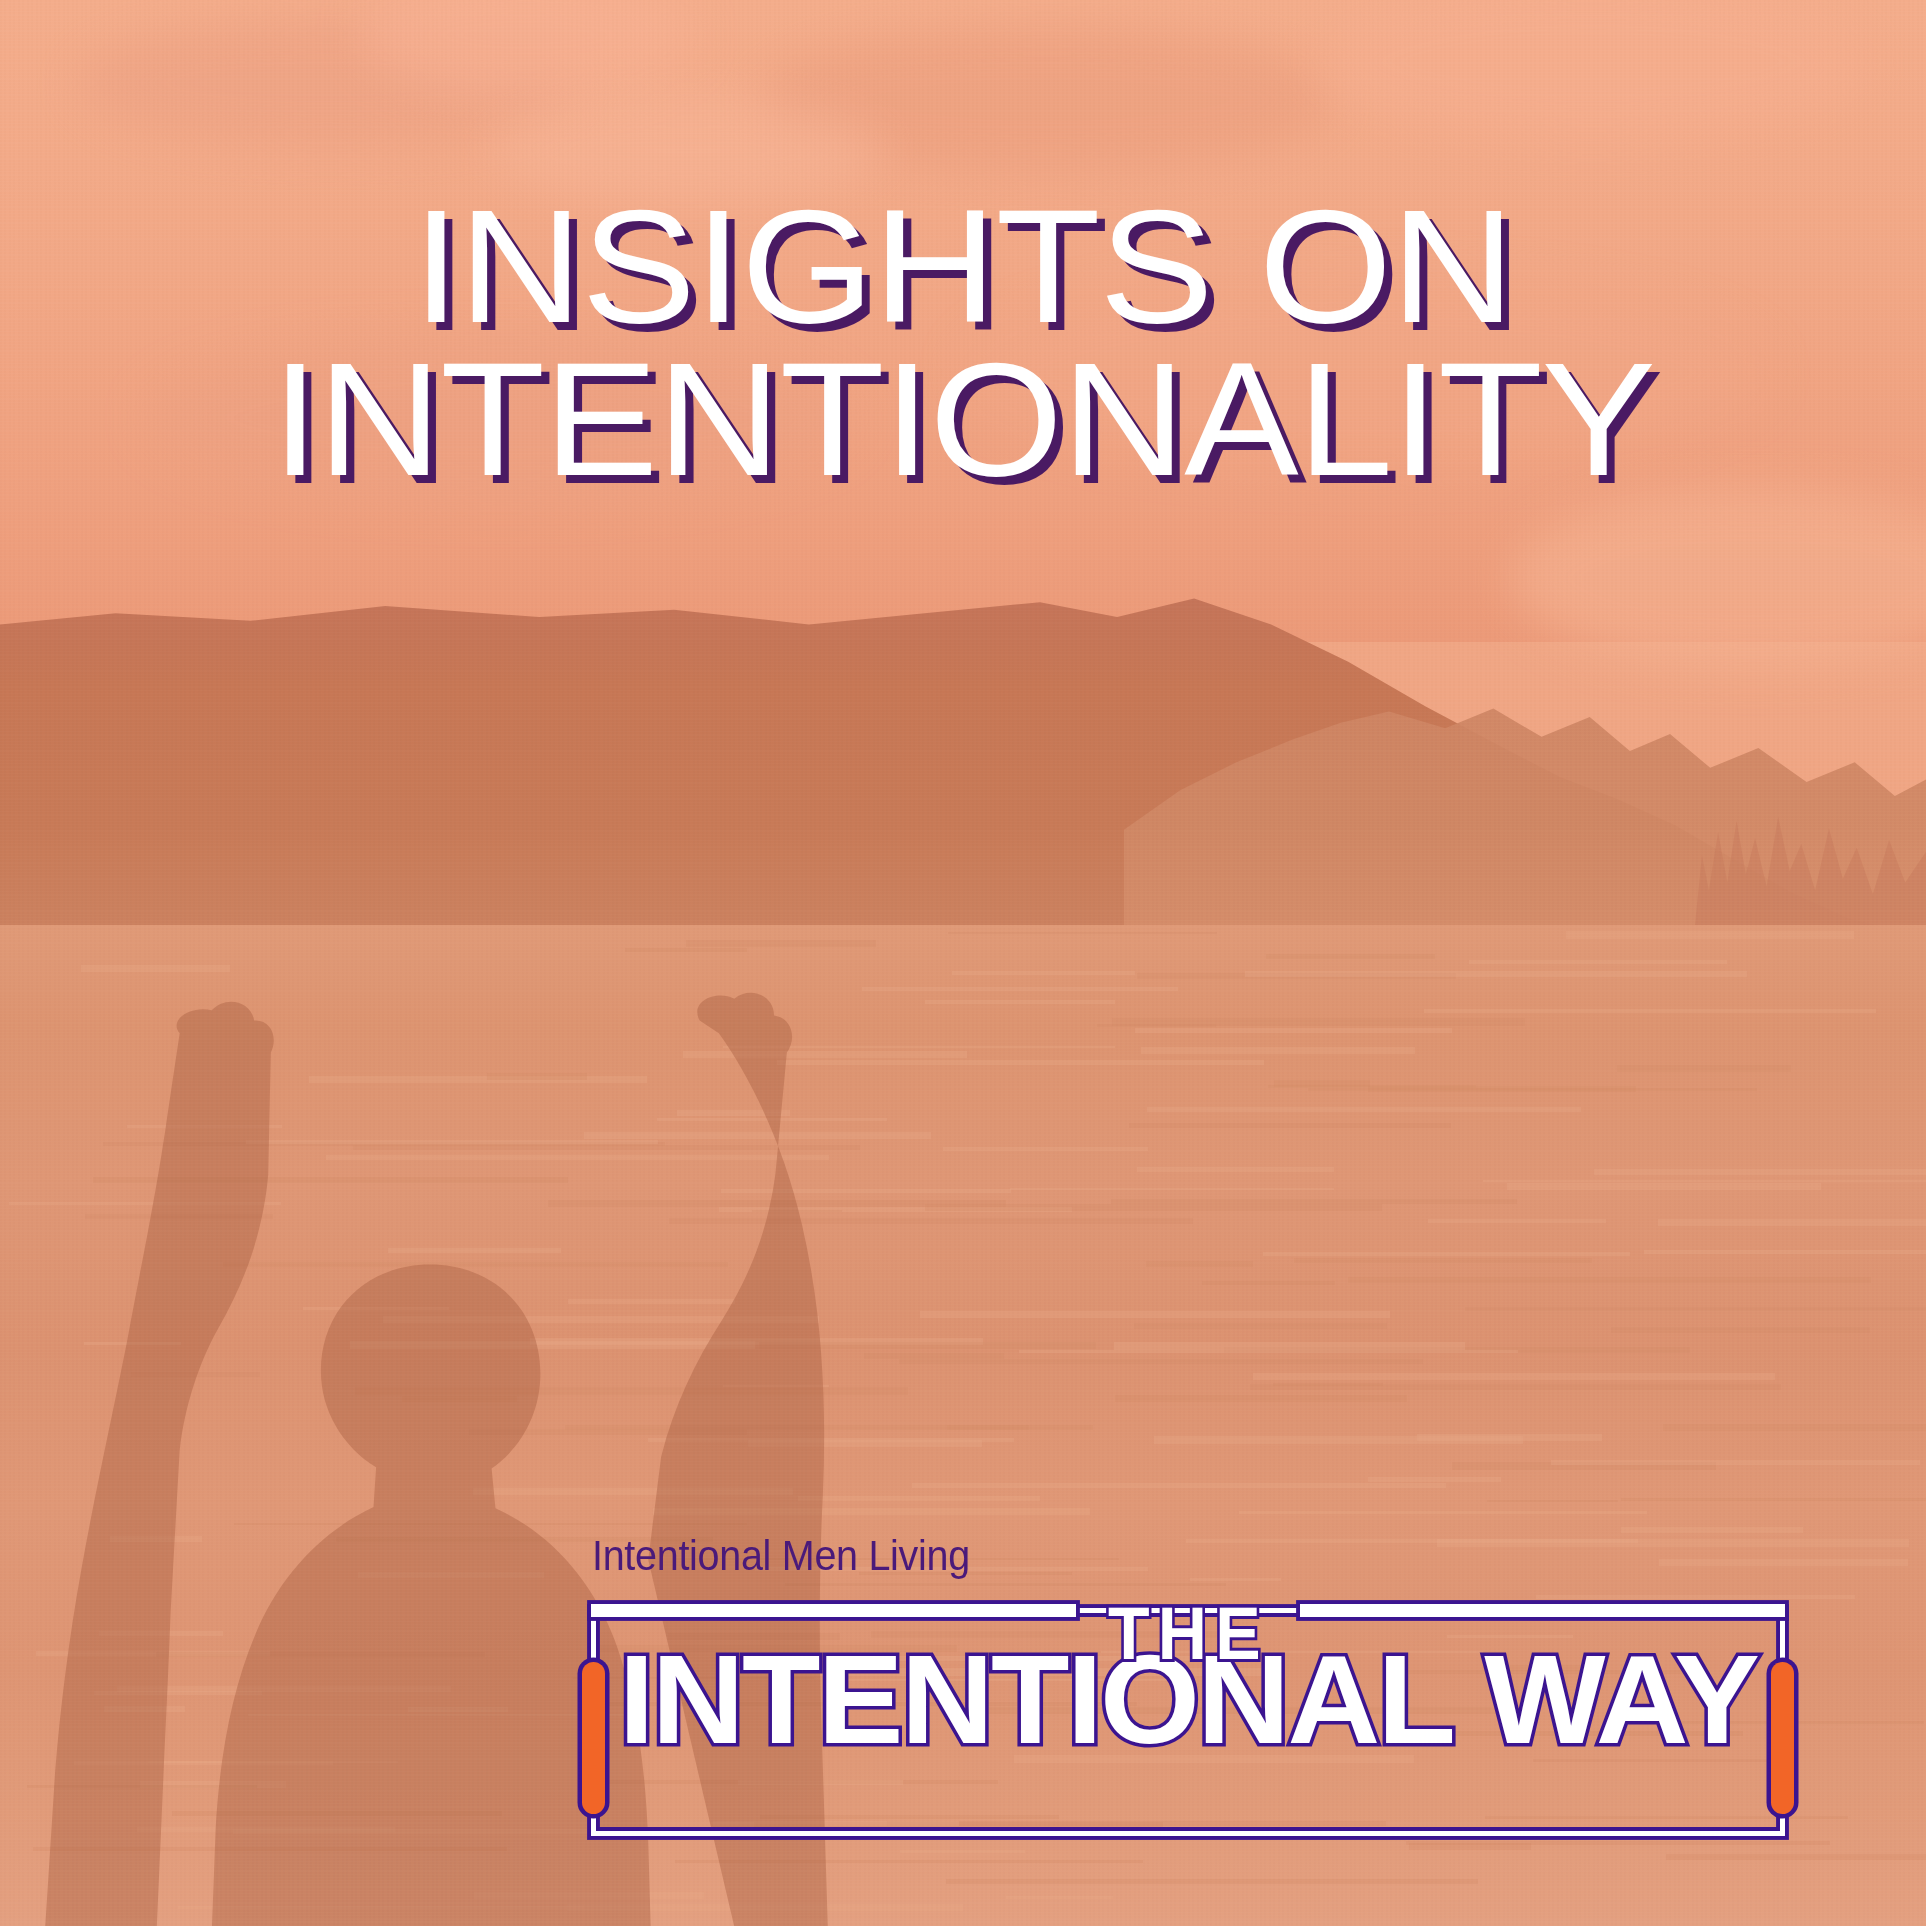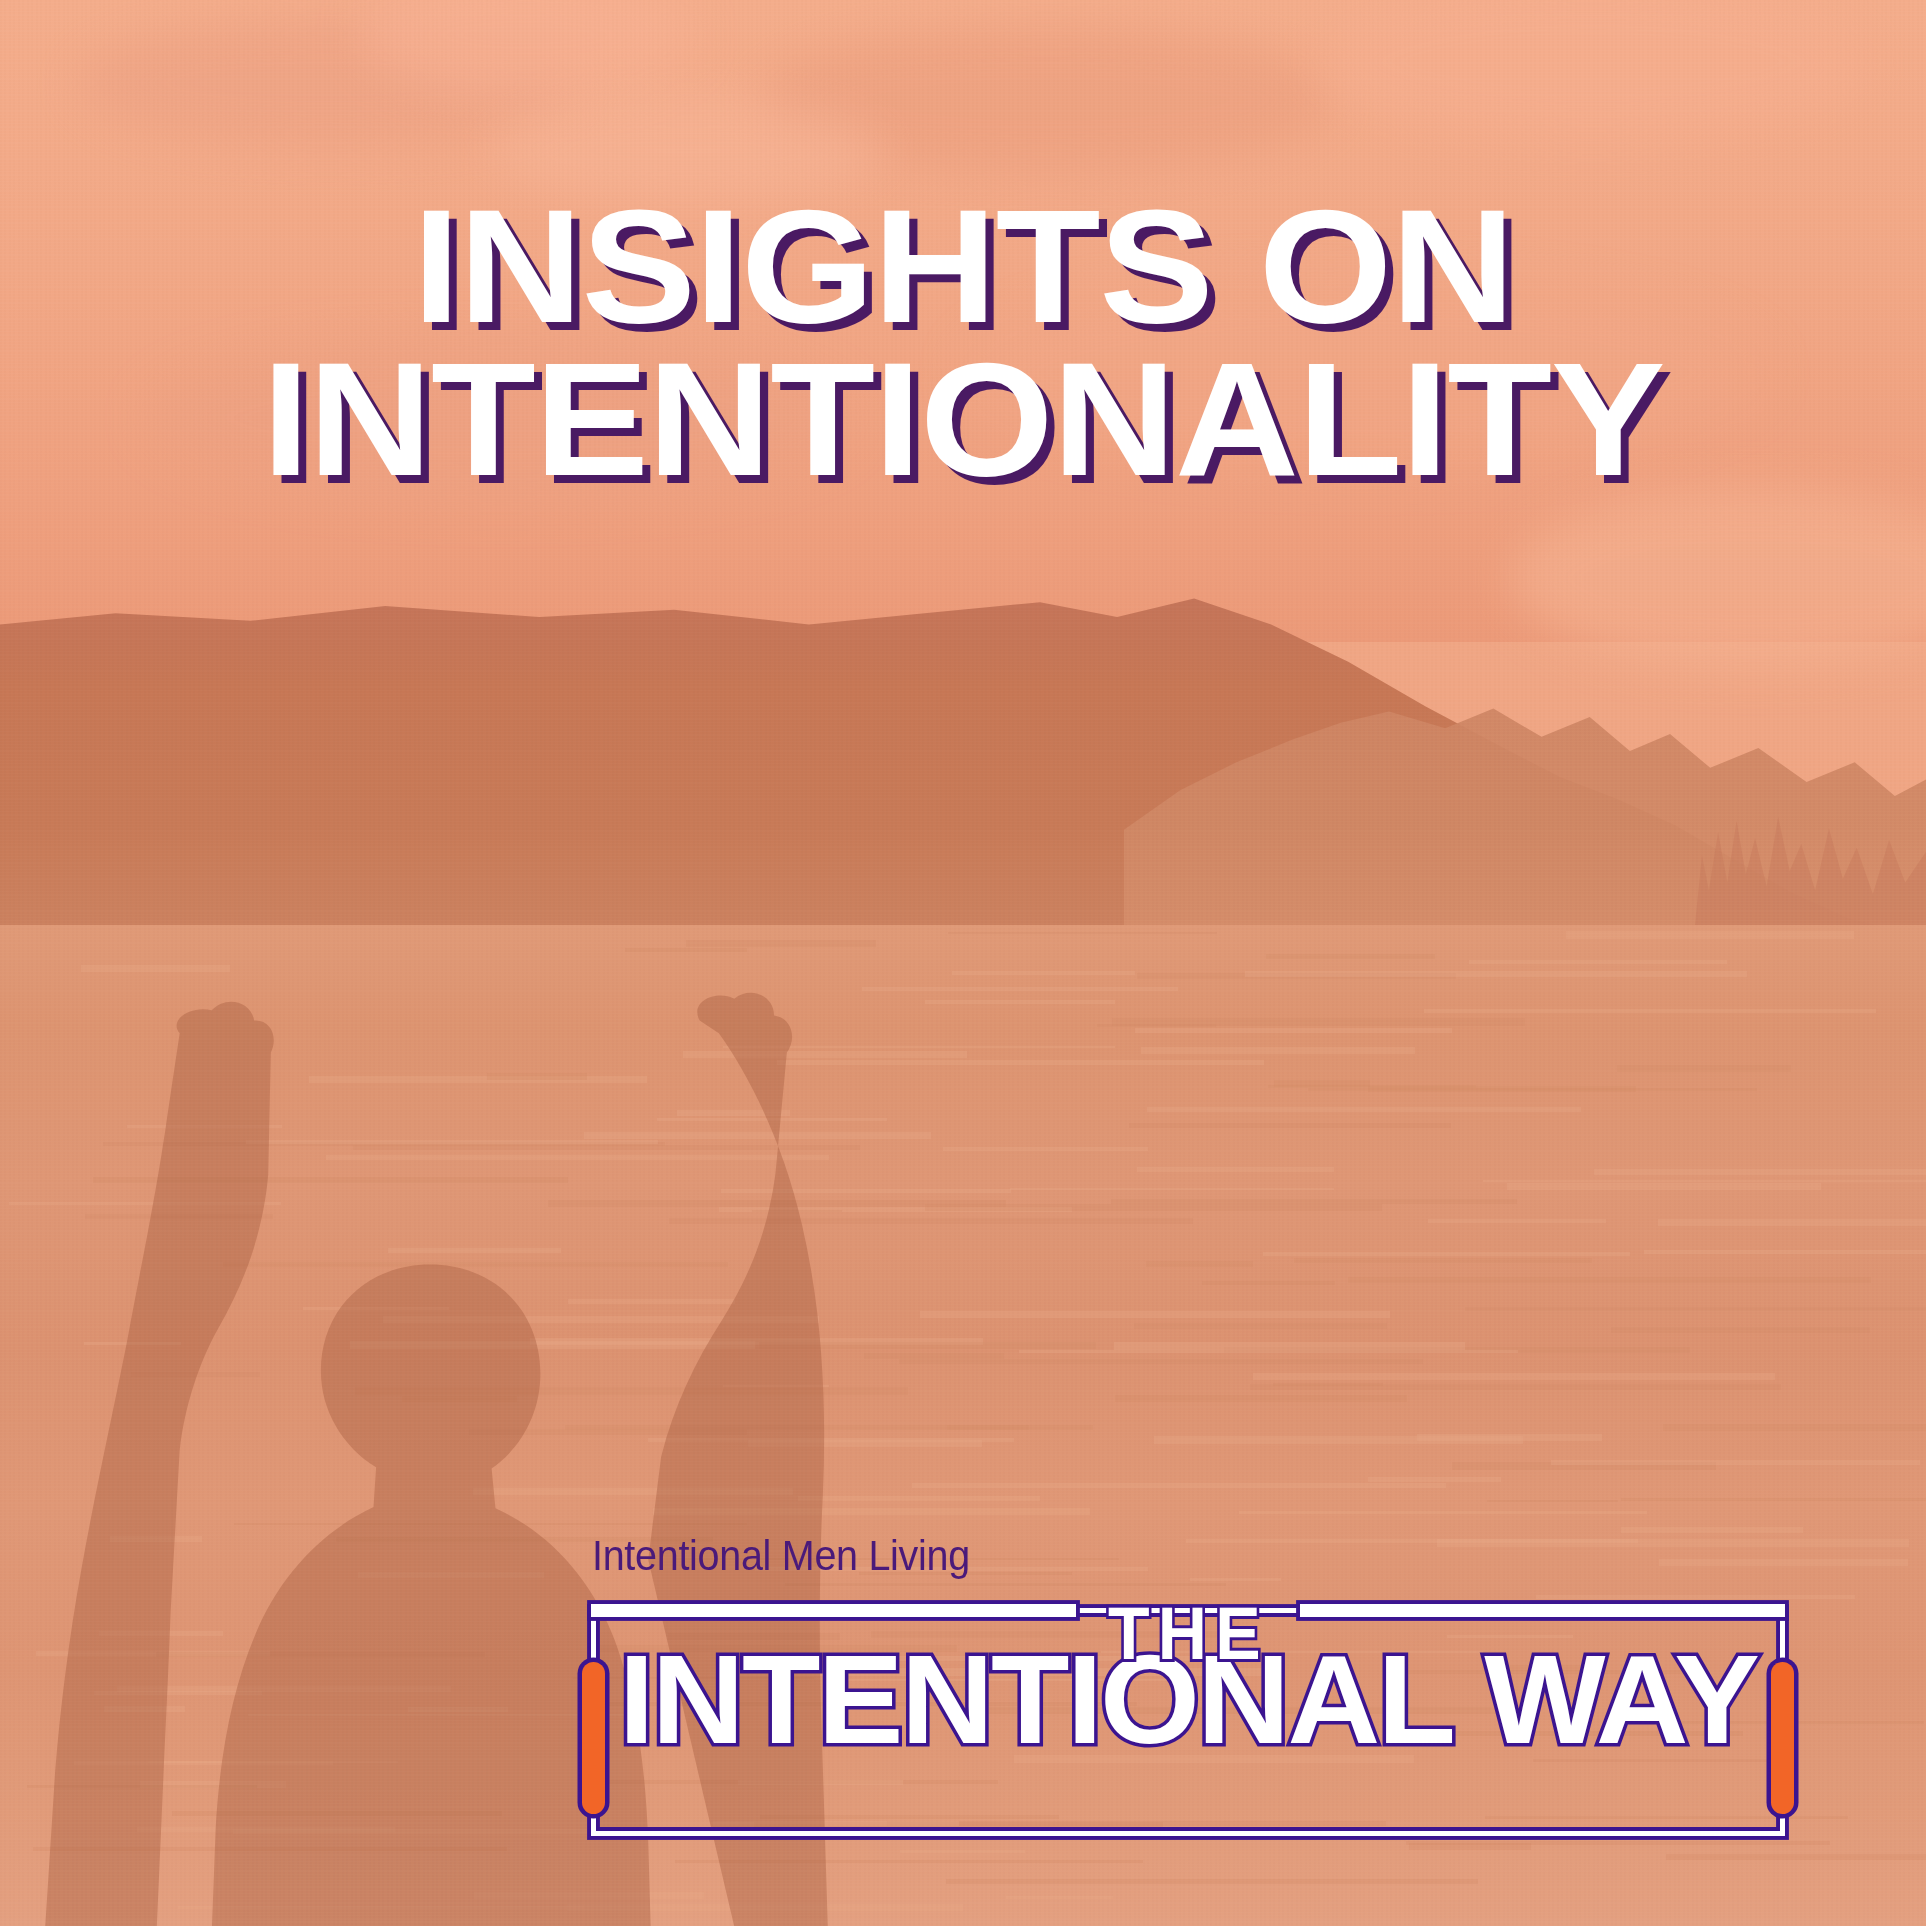--- a/index.html
+++ b/index.html
@@ -83,21 +83,21 @@
     background:
       repeating-linear-gradient(0deg, rgba(255,255,255,.16) 0 1.3px, rgba(0,0,0,0) 1.3px 3.2px),
       repeating-linear-gradient(90deg, rgba(0,0,0,.09) 0 1.9px, rgba(0,0,0,0) 1.9px 4.5px);
   }
 
   
   .title {
     position:absolute; left:0; right:0; top:193px;
     text-align:center;
     font-family:"Liberation Sans", sans-serif;
-    font-weight:700;
+    font-weight:400;
     color:#FFFFFF;
     line-height:0.90;
     letter-spacing:-1.3px;
     text-shadow:7.7px 7.7px 0 #4A1A63;
     font-stretch:condensed;
   }
   .title-line { display:block; white-space:nowrap; }
   #title-l1 { font-size:162px; transform:scaleX(1.06); }
   #title-l2 { font-size:162px; transform:scaleX(1.06); margin-top:7.7px; }
 

